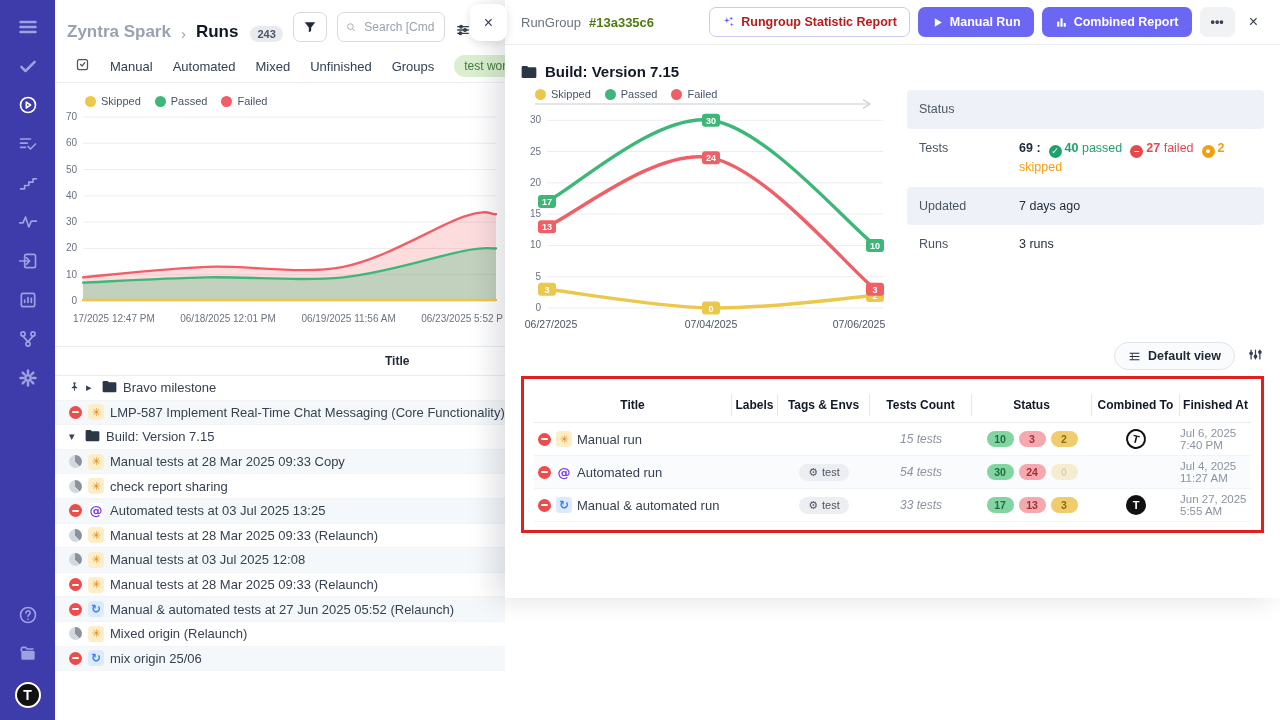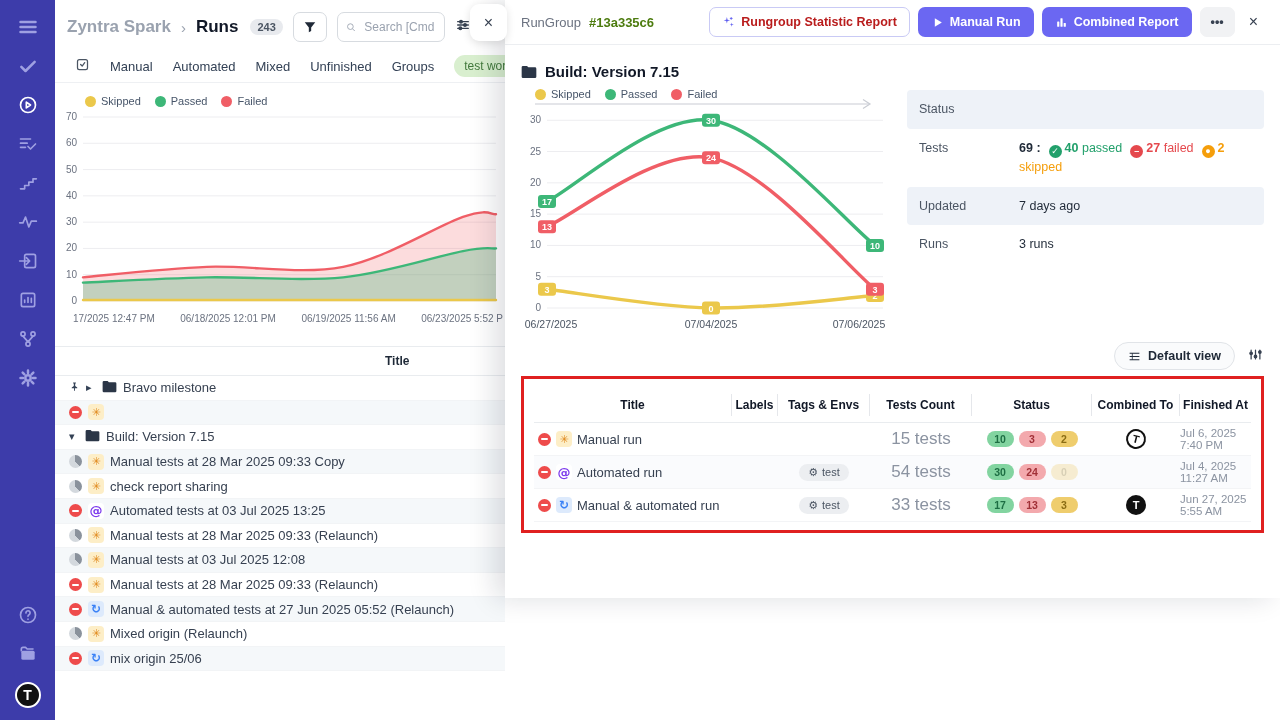--- a/index.html
+++ b/index.html
@@ -10,21 +10,21 @@
   
   .sidebar{position:absolute;left:0;top:0;bottom:0;width:55px;background:#3d3caa;display:flex;flex-direction:column;align-items:center;padding:16px 0 12px;z-index:2;}
   .sb-ic{width:22px;height:22px;margin-bottom:17px;display:flex;align-items:center;justify-content:center;color:#9fa0e2;cursor:pointer;}
   .sb-ic svg{width:20px;height:20px;stroke:#9fa0e2;fill:none;stroke-width:2;stroke-linecap:round;stroke-linejoin:round;}
   .sb-ic.active svg{stroke:#ffffff;}
   .sb-spacer{flex:1;}
   .sb-avatar{width:26px;height:26px;border-radius:50%;background:#111;color:#fff;font-weight:bold;font-size:14px;display:flex;align-items:center;justify-content:center;border:2px solid #fff;}
 
   
   .left-panel{position:absolute;left:55px;top:0;width:450px;height:720px;background:#fff;}
-  .lp-header{display:flex;align-items:center;gap:10px;padding:12px 34px 8px 12px;}
+  .lp-header{display:flex;align-items:flex-end;gap:10px;padding:12px 34px 8px 12px;}
   .crumb-app{color:#9aa2af;font-size:17px;font-weight:bold;}
   .crumb-sep{color:#9aa2af;font-size:15px;}
   .crumb-page{color:#111827;font-size:17px;font-weight:bold;}
   .crumb-count{background:#e8eaee;color:#4b5563;font-size:11px;font-weight:bold;border-radius:9px;padding:2px 7px;margin-left:2px;}
   .filter-btn{width:34px;height:30px;border:1px solid #d7dbe0;border-radius:7px;background:#fff;display:flex;align-items:center;justify-content:center;cursor:pointer;}
   .filter-btn svg{width:14px;height:14px;fill:#1f2937;}
   .searchbox{flex:1;height:30px;border:1px solid #d7dbe0;border-radius:7px;display:flex;align-items:center;padding:0 8px;gap:6px;background:#fff;}
   .searchbox svg{width:13px;height:13px;stroke:#9aa2af;fill:none;stroke-width:2;}
   .searchbox input{border:none;outline:none;font-size:12px;color:#374151;width:100%;font-family:"Liberation Sans",sans-serif;}
   .searchbox input::placeholder{color:#9aa2af;}
@@ -102,21 +102,21 @@
   .annotation{border:3px solid #e02020;margin-top:6px;padding:8px 10px;}
   .gtable{width:100%;}
   .g-head,.g-row{display:grid;grid-template-columns:198px 46px 92px 102px 120px 88px 1fr;align-items:center;}
   .g-head{height:36px;border-bottom:1px solid #e9ecef;}
   .hcell{font-size:12px;font-weight:bold;color:#111827;text-align:center;height:22px;display:flex;align-items:center;justify-content:center;border-right:1px solid #e5e7eb;}
   .hcell:last-child{border-right:none;}
   .g-row{height:33px;border-bottom:1px solid #f3f4f6;}
   .g-row:nth-child(even){background:#fafbfd;}
   .cell{font-size:12px;color:#374151;display:flex;align-items:center;justify-content:center;gap:5px;}
   .cell.c-title{justify-content:flex-start;padding-left:4px;font-size:13px;}
-  .cell.c-tests{color:#8b93a1;font-size:17px;}
+  .cell.c-tests{color:#8b93a1;font-size:12px;font-style:italic;}
   .cell.c-finished{color:#8b93a1;font-size:11.5px;}
   .tagpill{background:#eceef1;border-radius:10px;color:#4b5563;font-size:11px;padding:2px 9px;display:flex;align-items:center;gap:4px;}
   .badge{min-width:27px;height:16px;border-radius:9px;color:#fff;font-size:10.5px;font-weight:bold;display:inline-flex;align-items:center;justify-content:center;padding:0 6px;}
   .badge.g{background:#82d4a0;color:#1d6e43;}
   .badge.r{background:#f3a9ad;color:#a13037;}
   .badge.y{background:#efcd6d;color:#8a6c14;}
   .badge.faint{opacity:.30;}
   .avatar{width:20px;height:20px;border-radius:50%;display:flex;align-items:center;justify-content:center;font-size:11px;font-weight:bold;}
   .avatar.outline{background:#fff;border:2px solid #111;color:#111;transform:rotate(14deg);}
   .avatar.dark{background:#111;color:#fff;}
@@ -301,20 +301,21 @@
               </svg></span>
             <span class="rtitle">Bravo milestone</span>
           </div>
 
           <div class="run-row">
 
             <span class="st failed"></span>
 
             <span class="ticon manual uic">✳</span>
 
+            <span class="rtitle">LMP-587 Implement Real-Time Chat Messaging (Core Functionality)</span>
           </div>
 
           <div class="run-row">
 
             <span class="ic caret uic">▾</span>
 
             <span class="ic folder"><svg viewBox="0 0 24 20">
                 <path d="M1 3a2 2 0 0 1 2-2h6l2 2h10a2 2 0 0 1 2 2v12a2 2 0 0 1-2 2H3a2 2 0 0 1-2-2z"></path>
               </svg></span>
             <span class="rtitle">Build: Version 7.15</span>

